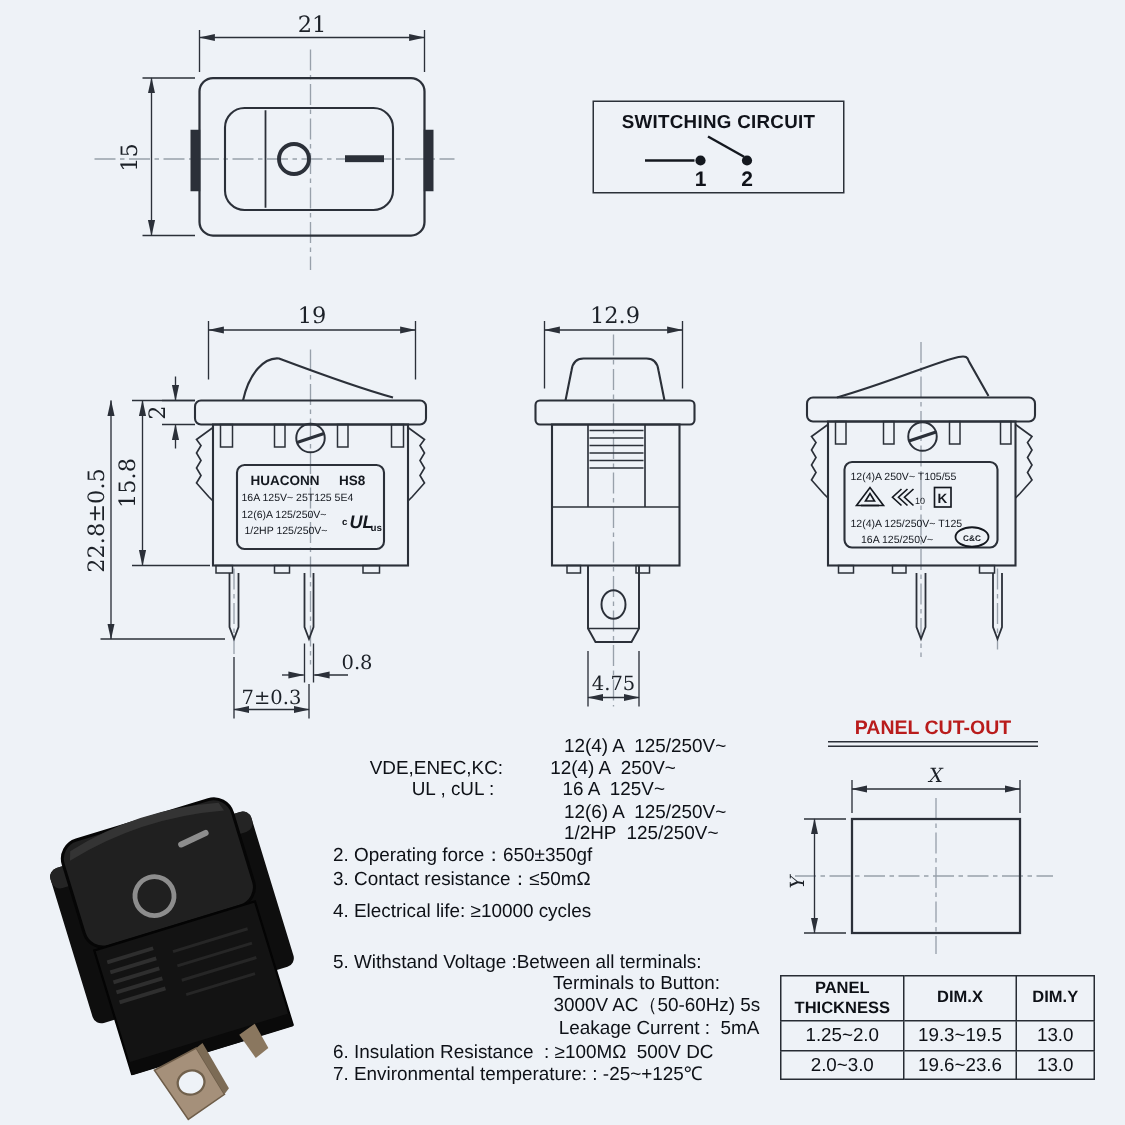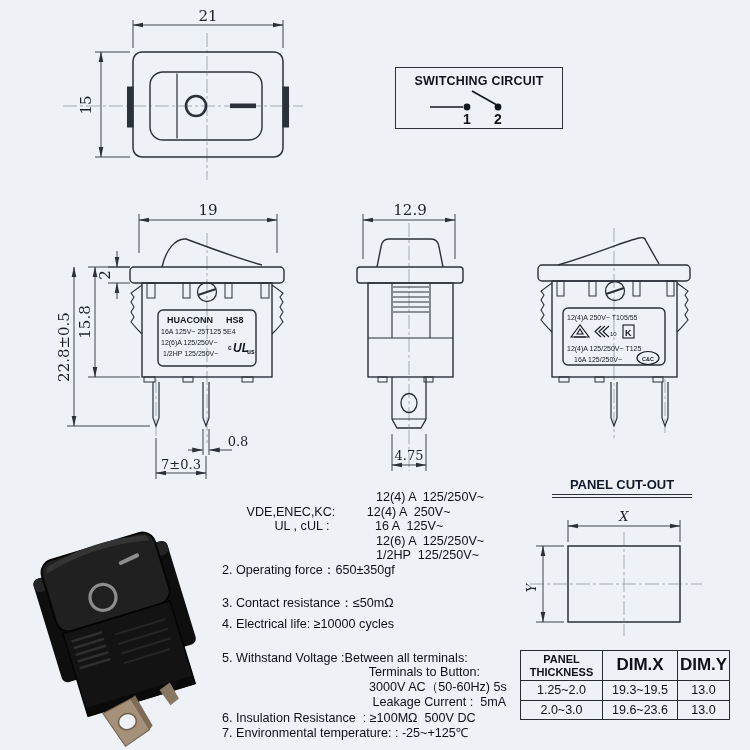--- a/index.html
+++ b/index.html
@@ -16,30 +16,30 @@
   .sc-box{position:absolute;left:395px;top:67px;width:168px;height:62px;
           border:1.5px solid #2b3039;box-sizing:border-box;text-align:center;}
   .sc-title{font-size:12.5px;font-weight:700;letter-spacing:.2px;margin-top:6px;color:#10131a;}
 
   
   .specs{position:absolute;left:222px;top:490px;width:308px;}
   .spec-line{font-size:12.6px;line-height:14.6px;white-space:pre;color:#0e1117;}
 
   
   .pcut-title{position:absolute;left:552px;top:477px;width:140px;text-align:center;
-              font-size:13px;font-weight:700;color:#0f172a;
+              font-size:13px;font-weight:700;color:#b91c1c;
               border-bottom:4px double #2b3039;padding-bottom:2px;}
 
   
   .cutout-table{position:absolute;left:520px;top:650px;border-collapse:collapse;
                 background:transparent;}
   .cutout-table th,.cutout-table td{border:1.4px solid #272c34;text-align:center;
                 vertical-align:middle;color:#0e1117;}
   .cutout-table th{font-size:11px;line-height:12.5px;font-weight:700;padding:2px 1px;}
-  .cutout-table th.dim{font-size:17px;}
+  .cutout-table th.dim{font-size:11px;}
   .cutout-table td{font-size:12.5px;height:18.5px;padding:0 2px;}
   .col-th{width:79px;margin-left:36px;} .col-x{width:72px;} .col-y{width:49px;}
 </style>
 </head>
 <body>
 
 <div class="canvas">
 
   <svg style="left:55px;top:8px" width="260" height="185">
     <defs>
@@ -308,21 +308,21 @@
     </g>
   </svg>
 
   <div class="specs">
     <div class="spec-line">                                            12(4) A  125/250V~</div>
     <div class="spec-line">       VDE,ENEC,KC:         12(4) A  250V~</div>
     <div class="spec-line">               UL , cUL :             16 A  125V~</div>
     <div class="spec-line">                                            12(6) A  125/250V~</div>
     <div class="spec-line">                                            1/2HP  125/250V~</div>
     <div class="spec-line" style="margin-top:0">2. Operating force：650±350gf</div>
-    <div class="spec-line" style="margin-top:18px">3. Contact resistance：≤50mΩ</div>
+    <div class="spec-line" style="margin-top:1px">3. Contact resistance：≤50mΩ</div>
     <div class="spec-line" style="margin-top:7px">4. Electrical life: ≥10000 cycles</div>
     <div class="spec-line" style="margin-top:19px">5. Withstand Voltage :Between all terminals:</div>
     <div class="spec-line">                                          Terminals to Button:</div>
     <div class="spec-line">                                          3000V AC（50-60Hz) 5s</div>
     <div class="spec-line">                                           Leakage Current :  5mA</div>
     <div class="spec-line" style="margin-top:2px">6. Insulation Resistance  : ≥100MΩ  500V DC</div>
     <div class="spec-line">7. Environmental temperature: : -25~+125℃</div>
   </div>
 
   <div class="pcut-title">PANEL CUT-OUT</div>

